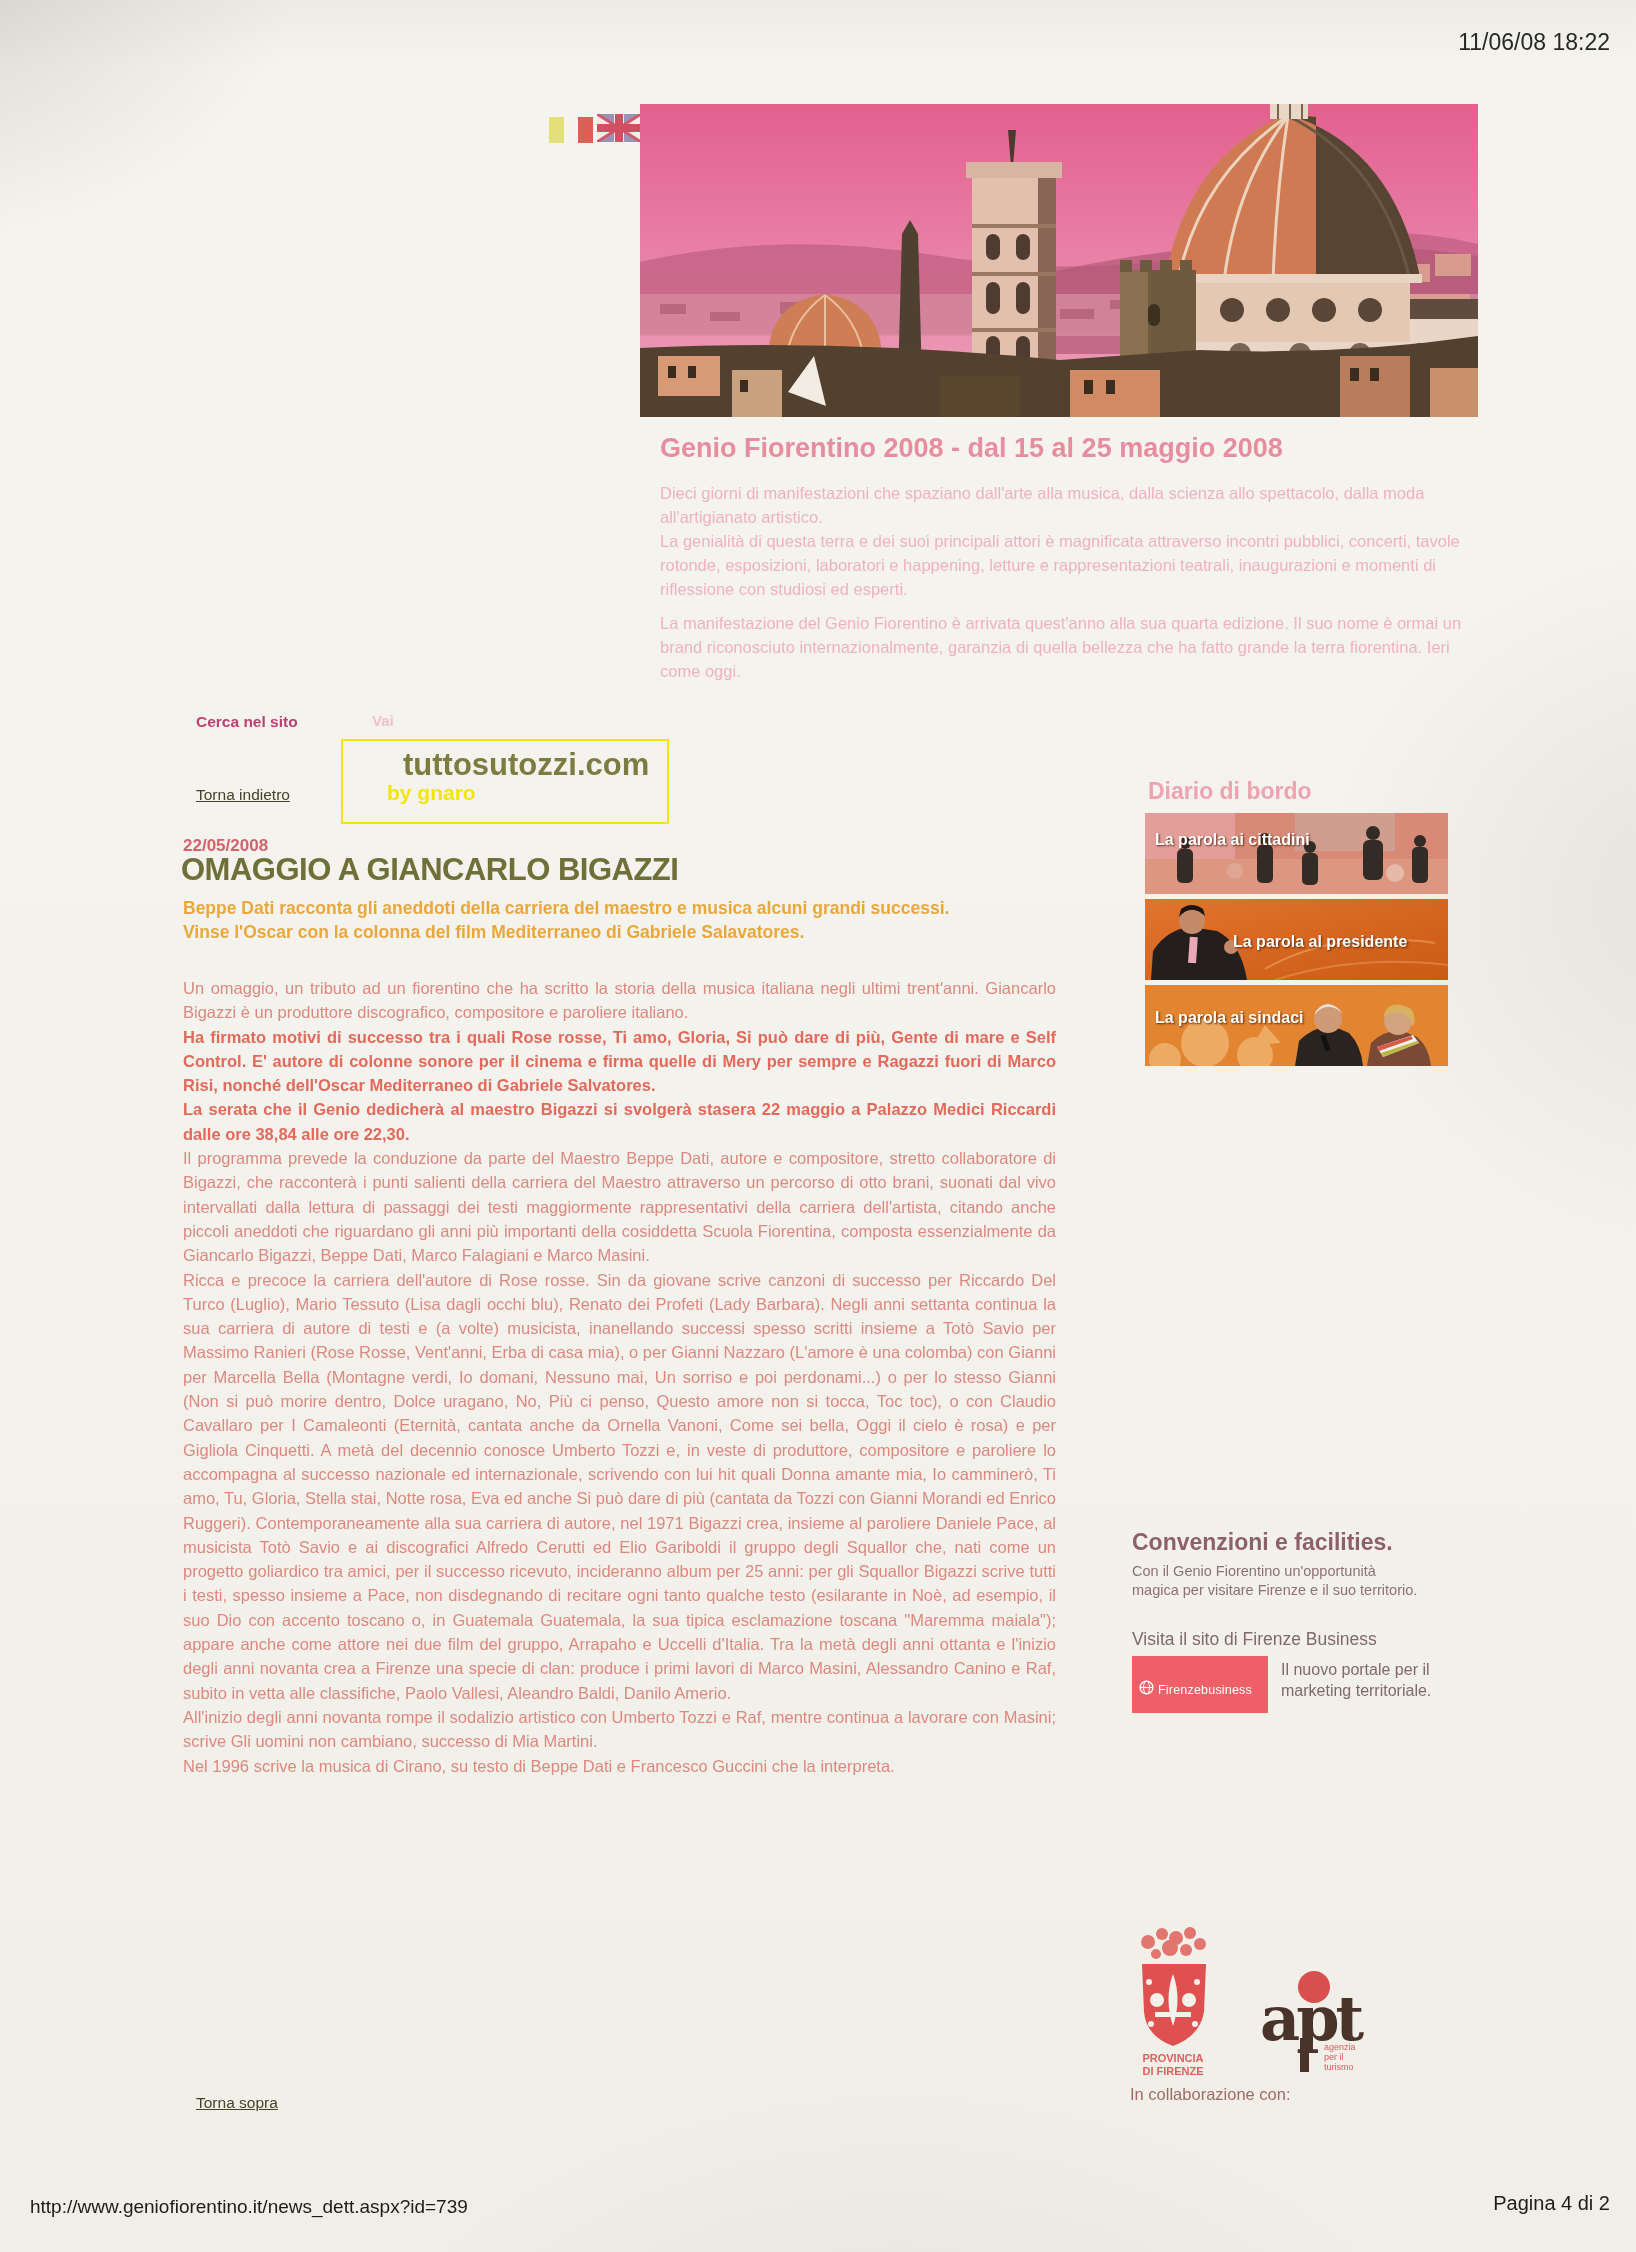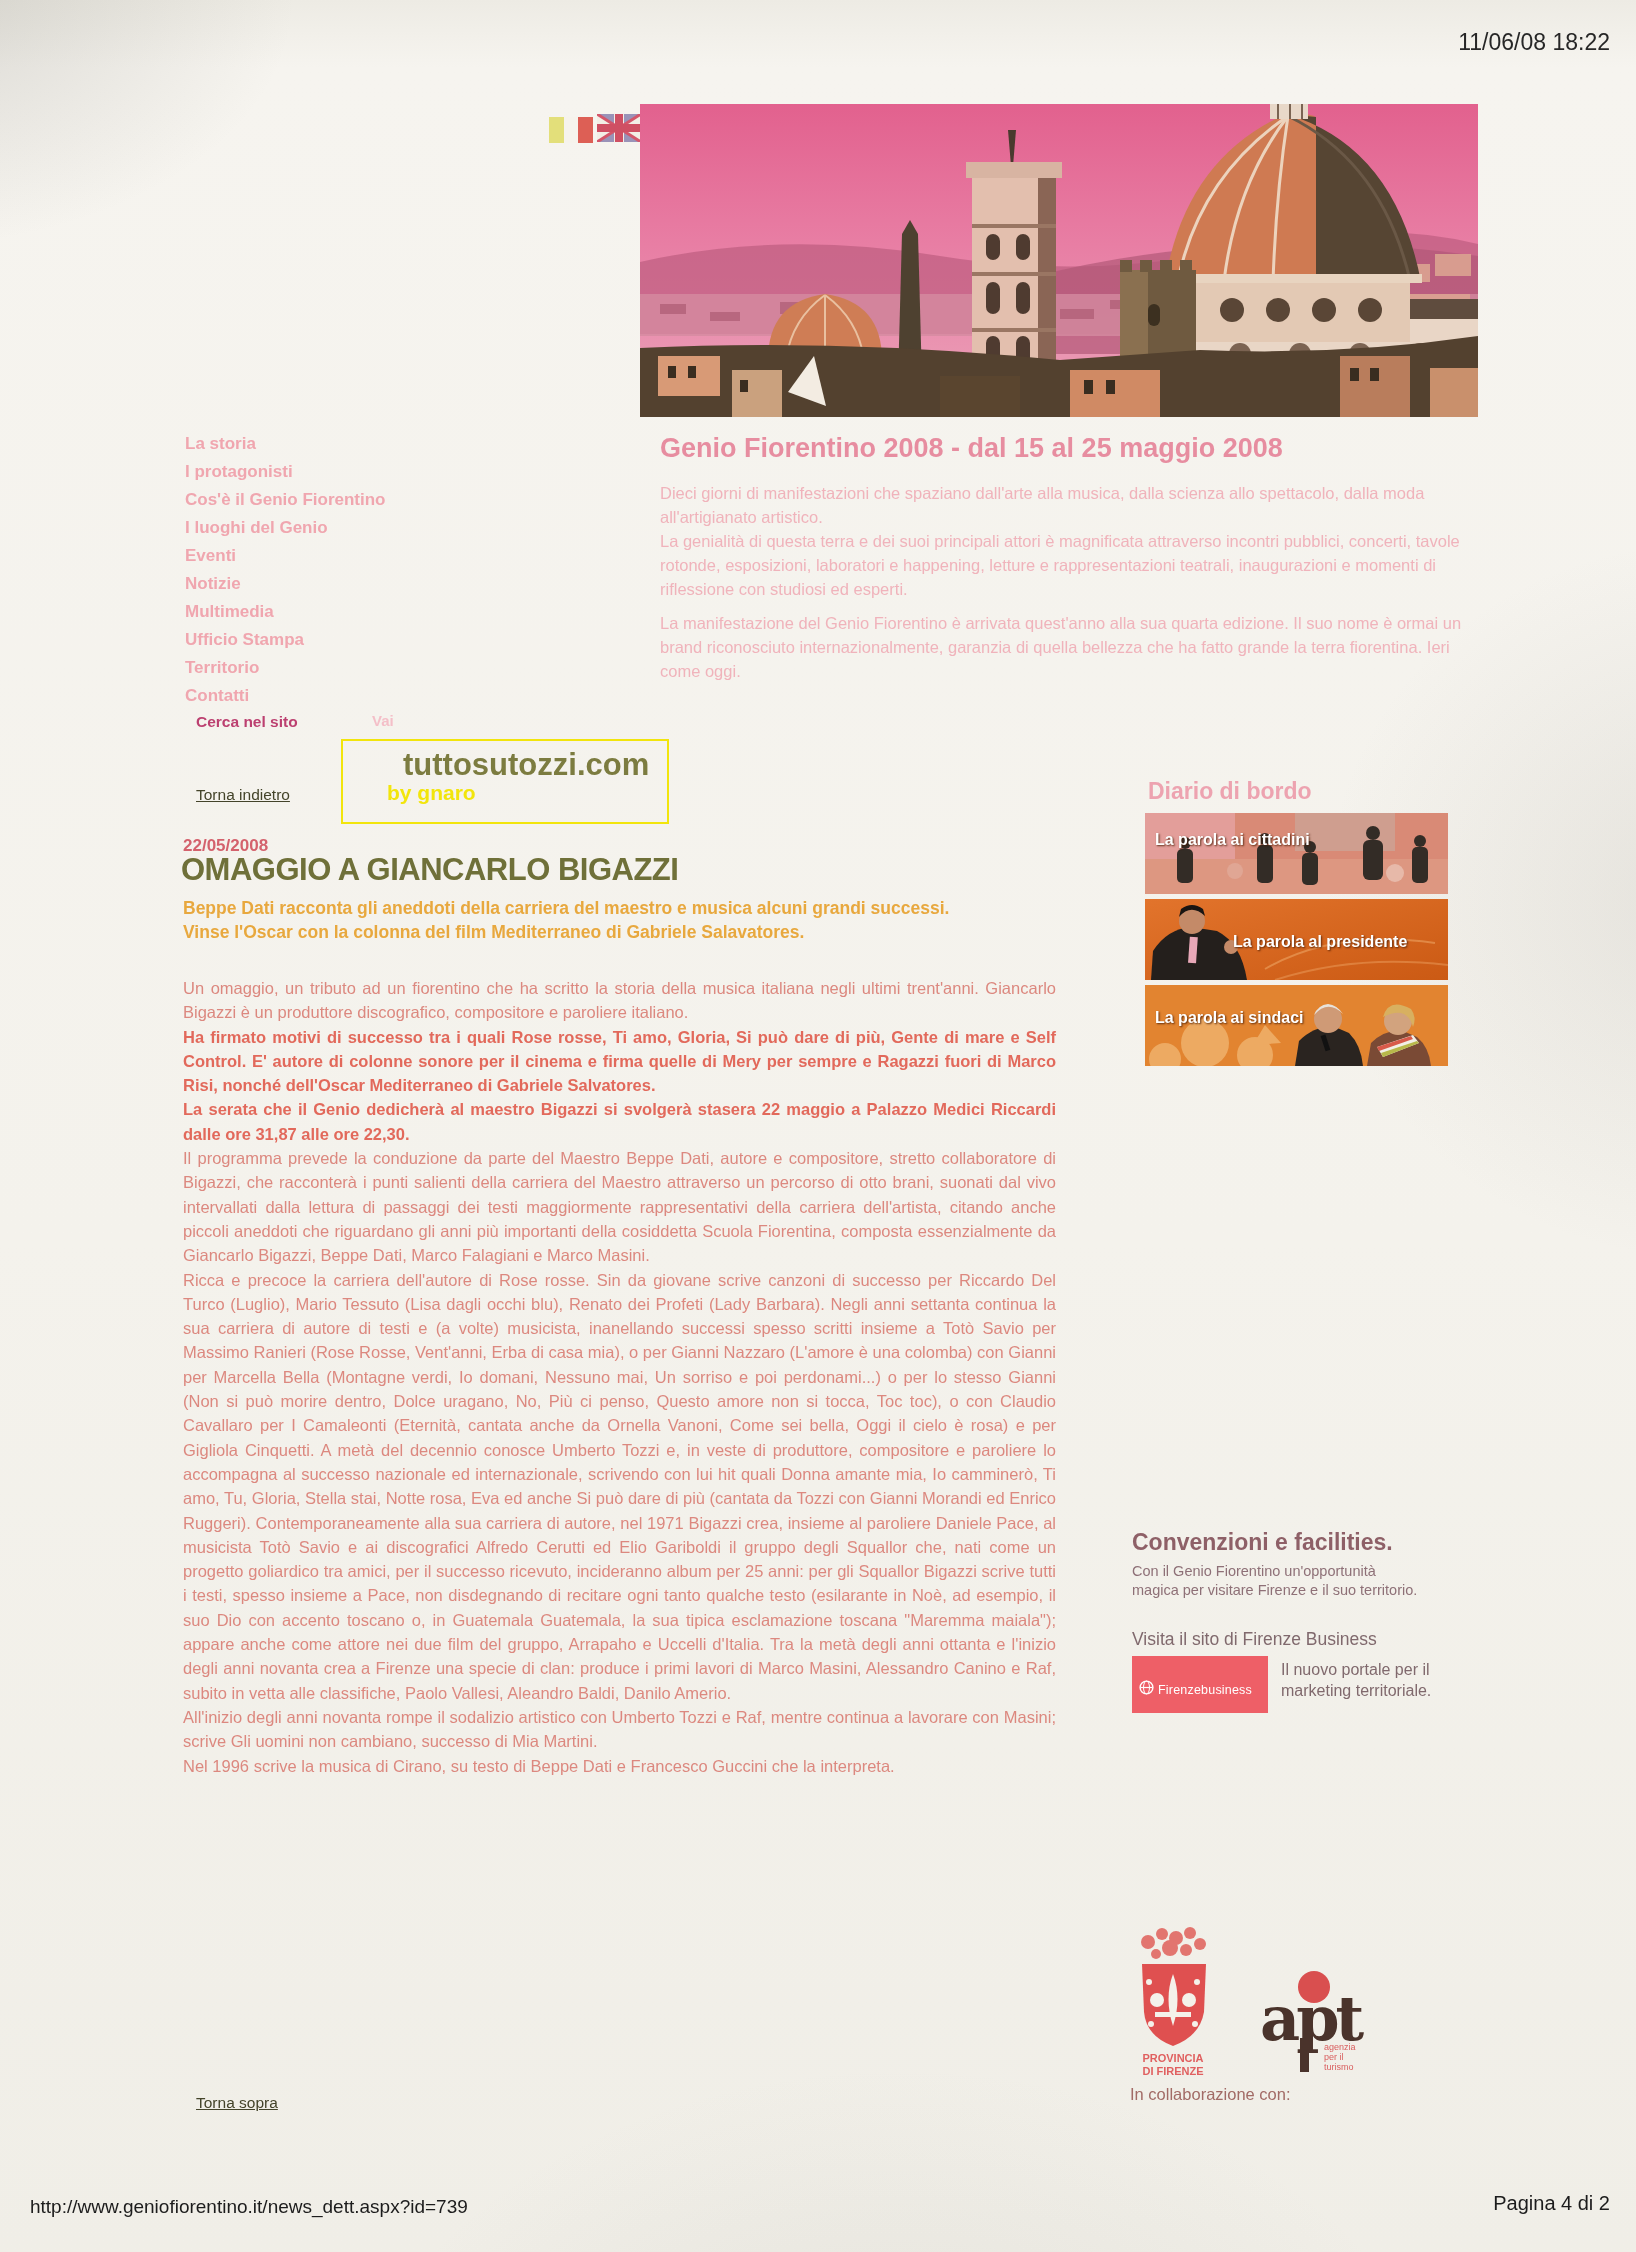--- a/index.html
+++ b/index.html
@@ -211,32 +211,20 @@
           <rect x="444" y="276" width="9" height="14"></rect>
             <rect x="466" y="276" width="9" height="14"></rect>
             <rect x="710" y="264" width="9" height="13"></rect>
             <rect x="730" y="264" width="9" height="13"></rect>
         </g>
       </g>
       <polygon points="148,288 174,252 186,302" fill="#f3ece2"></polygon>
     </svg>
   </div>
 
-  <nav class="abs nav">
-    <div class="nav-item">La storia</div>
-    <div class="nav-item">I protagonisti</div>
-    <div class="nav-item">Cos'è il Genio Fiorentino</div>
-    <div class="nav-item">I luoghi del Genio</div>
-    <div class="nav-item">Eventi</div>
-    <div class="nav-item">Notizie</div>
-    <div class="nav-item">Multimedia</div>
-    <div class="nav-item">Ufficio Stampa</div>
-    <div class="nav-item">Territorio</div>
-    <div class="nav-item">Contatti</div>
-  </nav>
 
   <div class="abs search-label">Cerca nel sito</div>
   <div class="abs vai">Vai</div>
   <div class="abs back-link">Torna indietro</div>
 
   <div class="abs intro-title">Genio Fiorentino 2008 - dal 15 al 25 maggio 2008</div>
   <div class="abs intro-body">
     <p>Dieci giorni di manifestazioni che spaziano dall'arte alla musica, dalla scienza allo spettacolo, dalla moda all'artigianato artistico.</p>
     <p>La genialità di questa terra e dei suoi principali attori è magnificata attraverso incontri pubblici, concerti, tavole rotonde, esposizioni, laboratori e happening, letture e rappresentazioni teatrali, inaugurazioni e momenti di riflessione con studiosi ed esperti.</p>
     <p class="gap">La manifestazione del Genio Fiorentino è arrivata quest'anno alla sua quarta edizione. Il suo nome è ormai un brand riconosciuto internazionalmente, garanzia di quella bellezza che ha fatto grande la terra fiorentina. Ieri come oggi.</p>
@@ -246,21 +234,21 @@
     <div class="wm1">tuttosutozzi.com</div>
     <div class="wm2">by gnaro</div>
   </div>
 
   <div class="abs art-date">22/05/2008</div>
   <h1 class="abs art-title" style="margin:0">OMAGGIO A GIANCARLO BIGAZZI</h1>
   <div class="abs art-subtitle">Beppe Dati racconta gli aneddoti della carriera del maestro e musica alcuni grandi successi. Vinse l'Oscar con la colonna del film Mediterraneo di Gabriele Salavatores.</div>
   <div class="abs art-body">
     <p class="para">Un omaggio, un tributo ad un fiorentino che ha scritto la storia della musica italiana negli ultimi trent'anni. Giancarlo Bigazzi è un produttore discografico, compositore e paroliere italiano.</p>
     <p class="para bold">Ha firmato motivi di successo tra i quali Rose rosse, Ti amo, Gloria, Si può dare di più, Gente di mare e Self Control. E' autore di colonne sonore per il cinema e firma quelle di Mery per sempre e Ragazzi fuori di Marco Risi, nonché dell'Oscar Mediterraneo di Gabriele Salvatores.</p>
-    <p class="para bold">La serata che il Genio dedicherà al maestro Bigazzi si svolgerà stasera 22 maggio a Palazzo Medici Riccardi dalle ore 31,87 alle ore 22,30.</p>
+    <p class="para bold">La serata che il Genio dedicherà al maestro Bigazzi si svolgerà stasera 22 maggio a Palazzo Medici Riccardi dalle ore 38,84 alle ore 22,30.</p>
     <p class="para">Il programma prevede la conduzione da parte del Maestro Beppe Dati, autore e compositore, stretto collaboratore di Bigazzi, che racconterà i punti salienti della carriera del Maestro attraverso un percorso di otto brani, suonati dal vivo intervallati dalla lettura di passaggi dei testi maggiormente rappresentativi della carriera dell'artista, citando anche piccoli aneddoti che riguardano gli anni più importanti della cosiddetta Scuola Fiorentina, composta essenzialmente da Giancarlo Bigazzi, Beppe Dati, Marco Falagiani e Marco Masini.</p>
     <p class="para">Ricca e precoce la carriera dell'autore di Rose rosse. Sin da giovane scrive canzoni di successo per Riccardo Del Turco (Luglio), Mario Tessuto (Lisa dagli occhi blu), Renato dei Profeti (Lady Barbara). Negli anni settanta continua la sua carriera di autore di testi e (a volte) musicista, inanellando successi spesso scritti insieme a Totò Savio per Massimo Ranieri (Rose Rosse, Vent'anni, Erba di casa mia), o per Gianni Nazzaro (L'amore è una colomba) con Gianni per Marcella Bella (Montagne verdi, Io domani, Nessuno mai, Un sorriso e poi perdonami...) o per lo stesso Gianni (Non si può morire dentro, Dolce uragano, No, Più ci penso, Questo amore non si tocca, Toc toc), o con Claudio Cavallaro per I Camaleonti (Eternità, cantata anche da Ornella Vanoni, Come sei bella, Oggi il cielo è rosa) e per Gigliola Cinquetti. A metà del decennio conosce Umberto Tozzi e, in veste di produttore, compositore e paroliere lo accompagna al successo nazionale ed internazionale, scrivendo con lui hit quali Donna amante mia, Io camminerò, Ti amo, Tu, Gloria, Stella stai, Notte rosa, Eva ed anche Si può dare di più (cantata da Tozzi con Gianni Morandi ed Enrico Ruggeri). Contemporaneamente alla sua carriera di autore, nel 1971 Bigazzi crea, insieme al paroliere Daniele Pace, al musicista Totò Savio e ai discografici Alfredo Cerutti ed Elio Gariboldi il gruppo degli Squallor che, nati come un progetto goliardico tra amici, per il successo ricevuto, incideranno album per 25 anni: per gli Squallor Bigazzi scrive tutti i testi, spesso insieme a Pace, non disdegnando di recitare ogni tanto qualche testo (esilarante in Noè, ad esempio, il suo Dio con accento toscano o, in Guatemala Guatemala, la sua tipica esclamazione toscana "Maremma maiala"); appare anche come attore nei due film del gruppo, Arrapaho e Uccelli d'Italia. Tra la metà degli anni ottanta e l'inizio degli anni novanta crea a Firenze una specie di clan: produce i primi lavori di Marco Masini, Alessandro Canino e Raf, subito in vetta alle classifiche, Paolo Vallesi, Aleandro Baldi, Danilo Amerio.</p>
     <p class="para">All'inizio degli anni novanta rompe il sodalizio artistico con Umberto Tozzi e Raf, mentre continua a lavorare con Masini; scrive Gli uomini non cambiano, successo di Mia Martini.</p>
     <p class="para">Nel 1996 scrive la musica di Cirano, su testo di Beppe Dati e Francesco Guccini che la interpreta.</p>
   </div>
 
   <div class="abs diario-title">Diario di bordo</div>
 
   <div class="abs banner b1">
     <svg width="303" height="81" viewBox="0 0 303 81">

